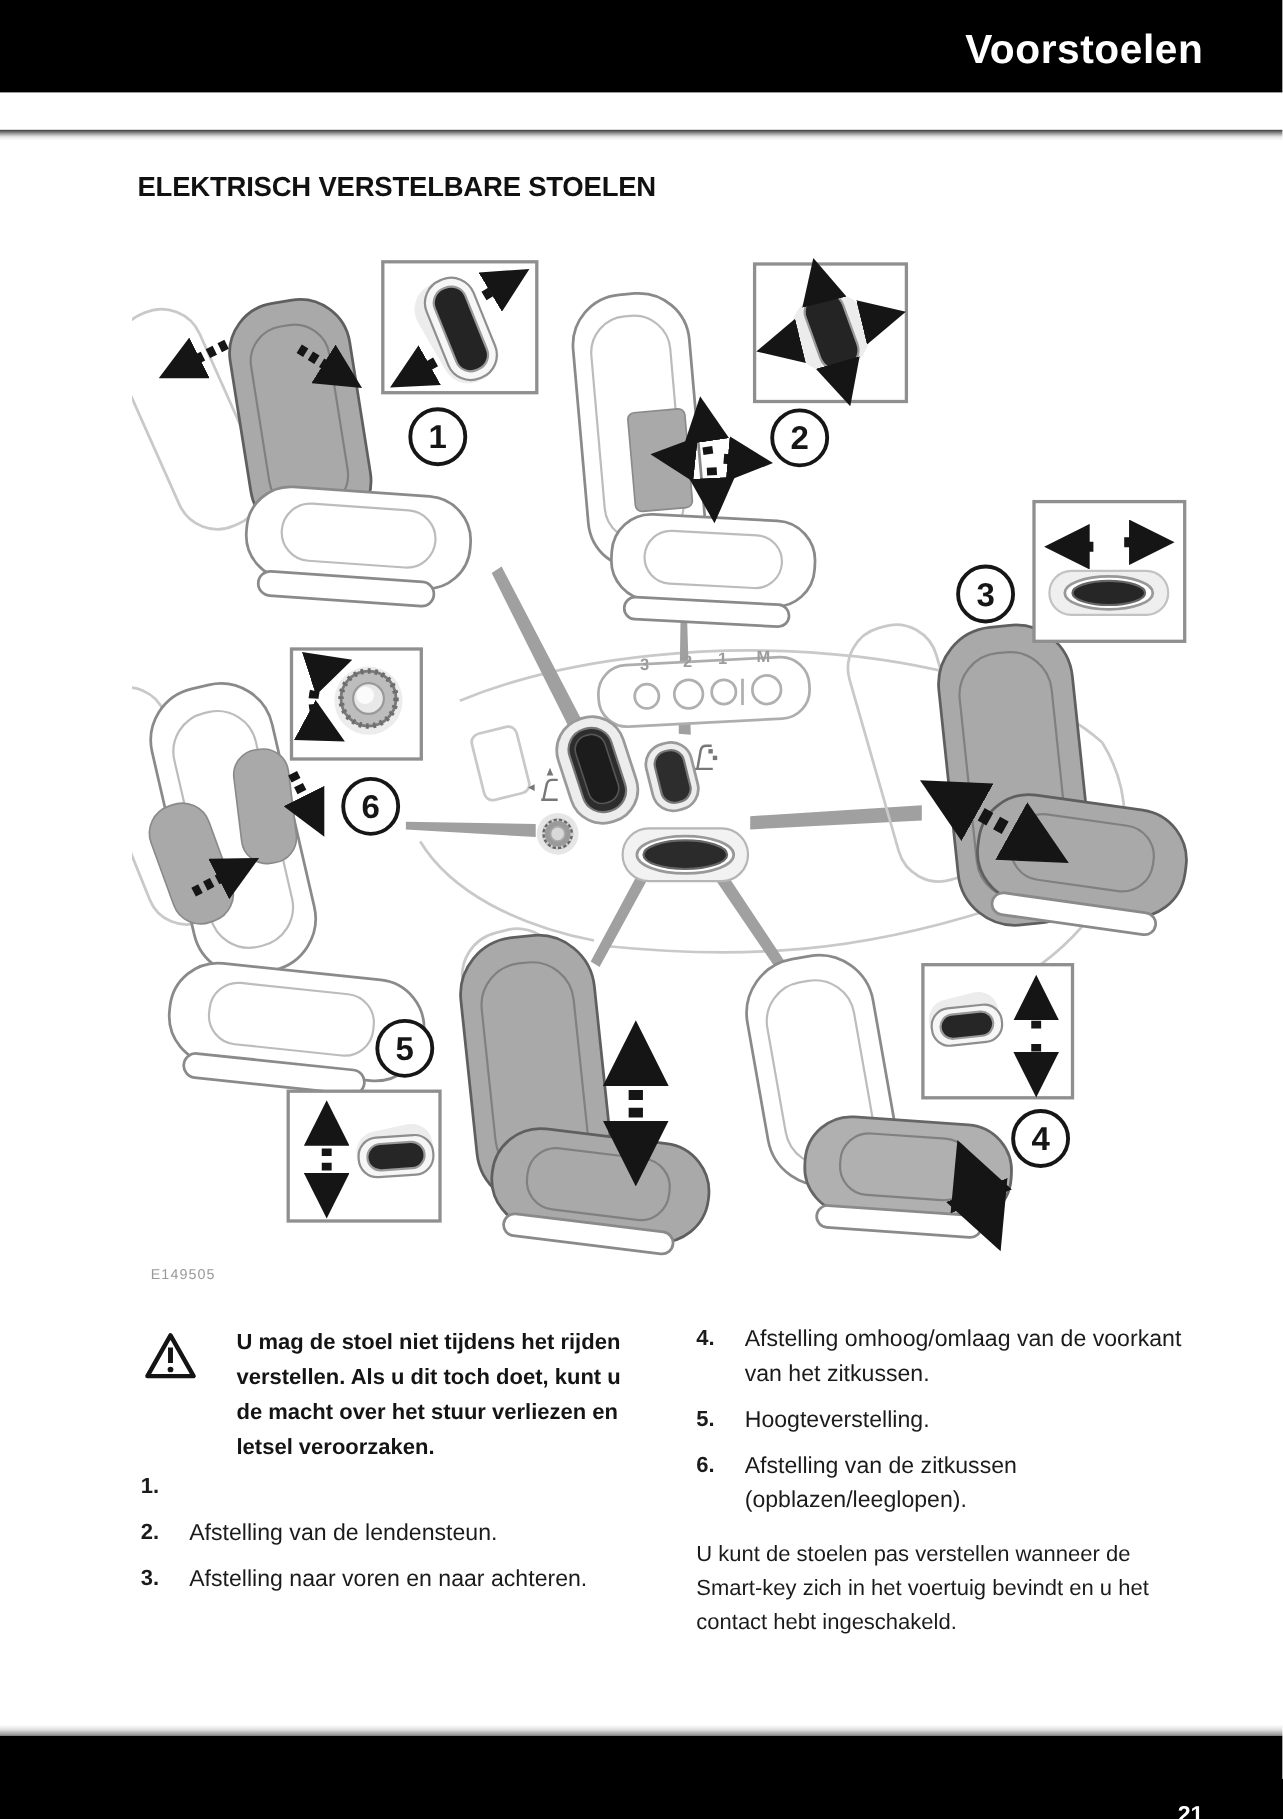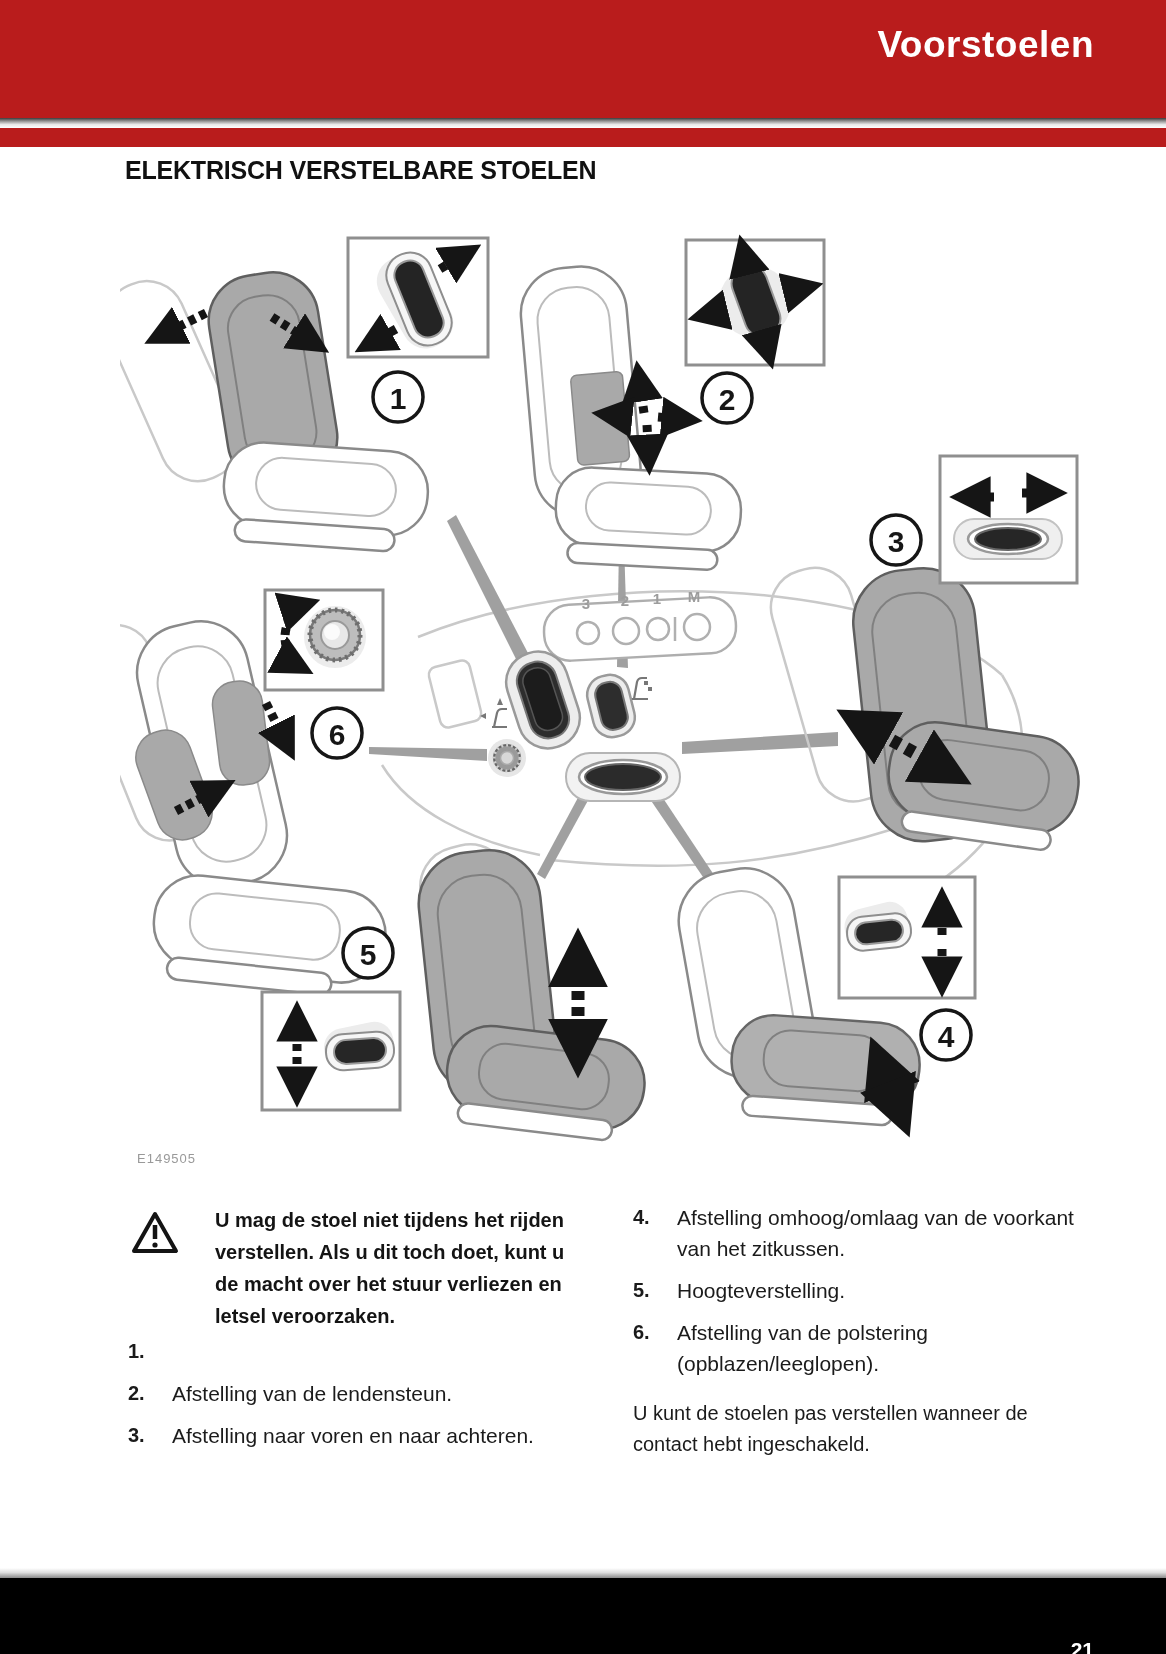--- a/index.html
+++ b/index.html
@@ -1,21 +1,21 @@
 <!DOCTYPE html>
 <html><head>
 <meta charset="utf-8">
 <style>
   html,body{margin:0;padding:0;background:#ffffff;}
   body{
     width:1166px;height:1654px;position:relative;overflow:hidden;
     font-family:"Liberation Sans","DejaVu Sans",sans-serif;color:#1b1b1b;
   }
   
-  .header{position:absolute;left:0;top:0;width:1166px;height:147px;background:#b91c1c;}
+  .header{position:absolute;left:0;top:0;width:1166px;height:84px;background:#000000;}
   .header-title{
     position:absolute;top:24px;right:72px;color:#fff;font-size:37px;font-weight:bold;letter-spacing:.5px;
   }
   .header-stripe{
     position:absolute;left:0;top:118px;width:1166px;height:10px;
     background:linear-gradient(to bottom,#3c3c3c 0%,#9d9d9d 35%,#e9e9e9 65%,#ffffff 100%);
   }
   .footer-stripe{
     position:absolute;left:0;top:1568px;width:1166px;height:10px;
     background:linear-gradient(to bottom,#ffffff 0%,#dedede 45%,#8b8b8b 100%);
@@ -323,25 +323,26 @@
       <div>van het zitkussen.</div>
     </div>
   </div>
   <div class="item">
     <div class="n">5.</div>
     <div class="t">Hoogteverstelling.</div>
   </div>
   <div class="item">
     <div class="n">6.</div>
     <div class="t">
-      <div>Afstelling van de polstering</div>
+      <div>Afstelling van de zitkussen</div>
       <div>(opblazen/leeglopen).</div>
     </div>
   </div>
   <div class="para">
     <div>U kunt de stoelen pas verstellen wanneer de</div>
+    <div>Smart-key zich in het voertuig bevindt en u het</div>
     <div>contact hebt ingeschakeld.</div>
   </div>
 </div>
 
 <div class="footer-stripe"></div>
 <div class="footer"></div>
 <div class="page-number">21</div>
 
 </body></html>

